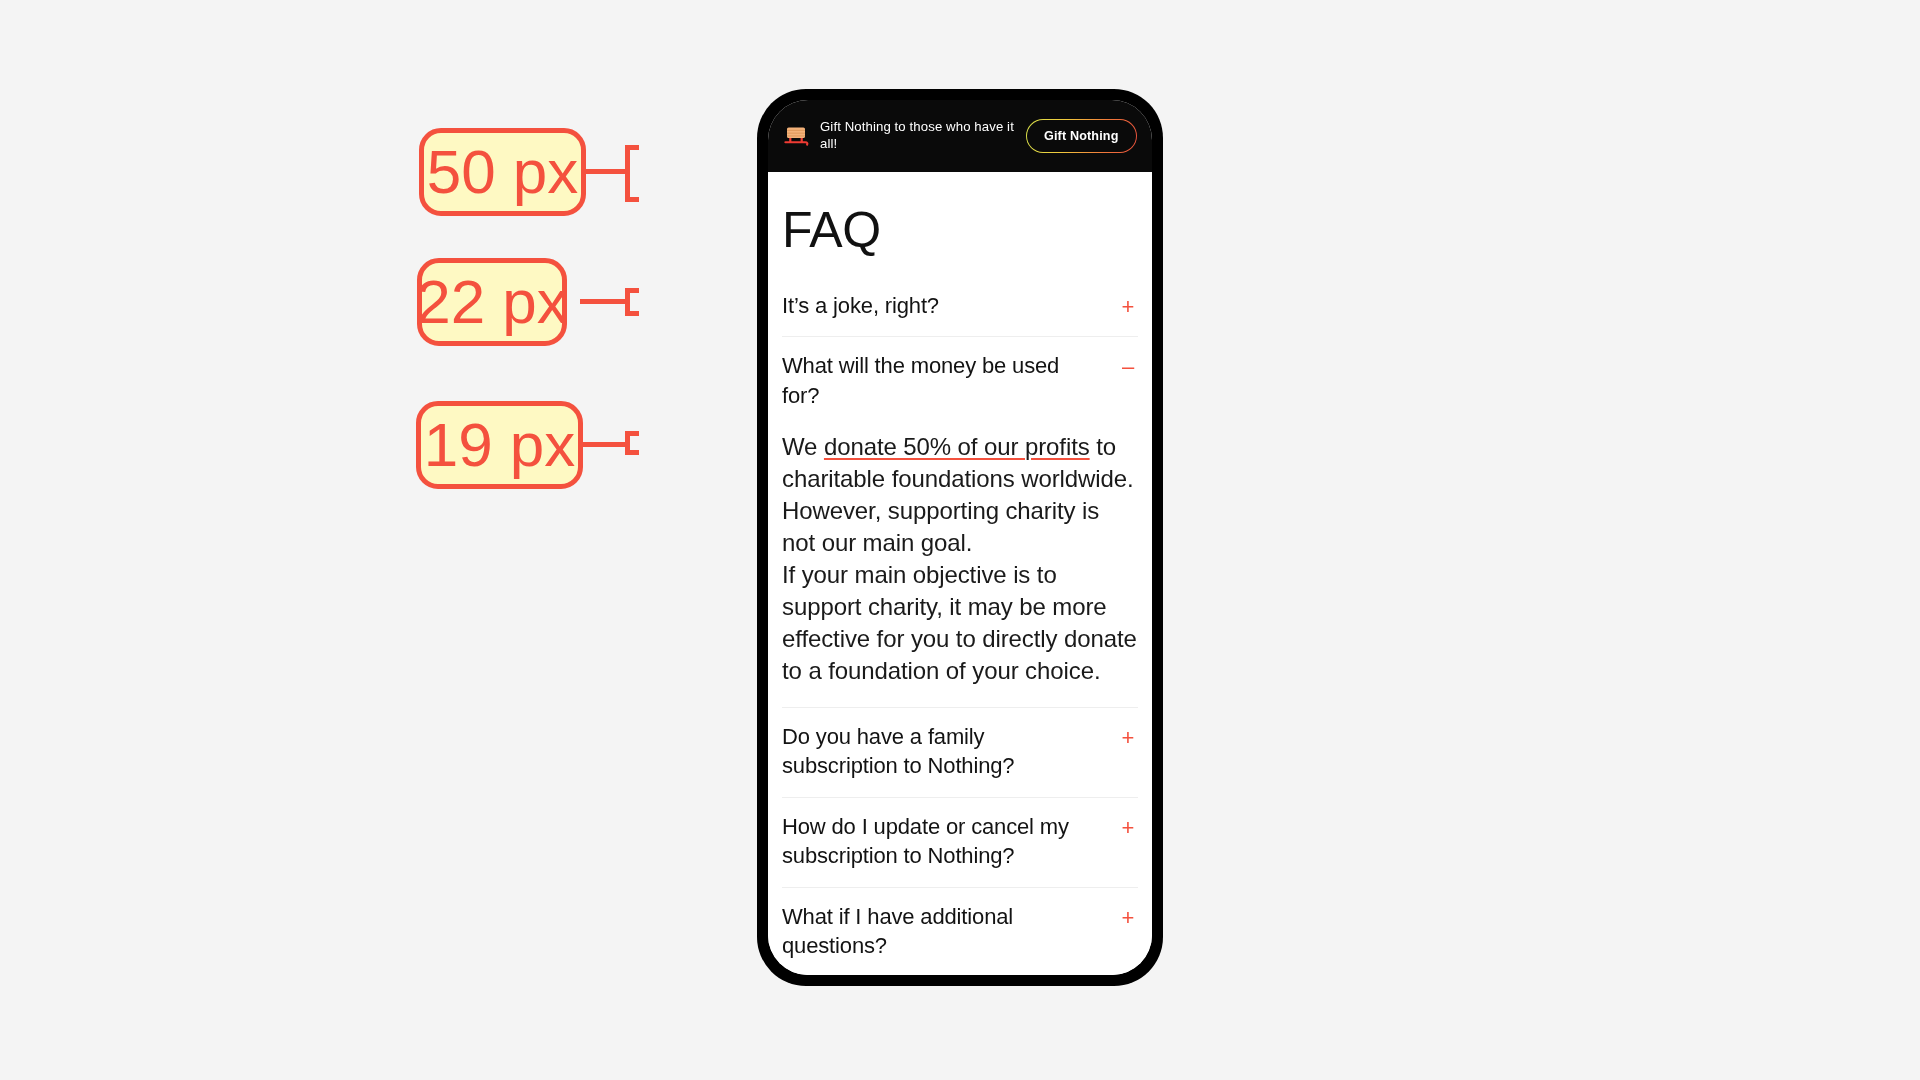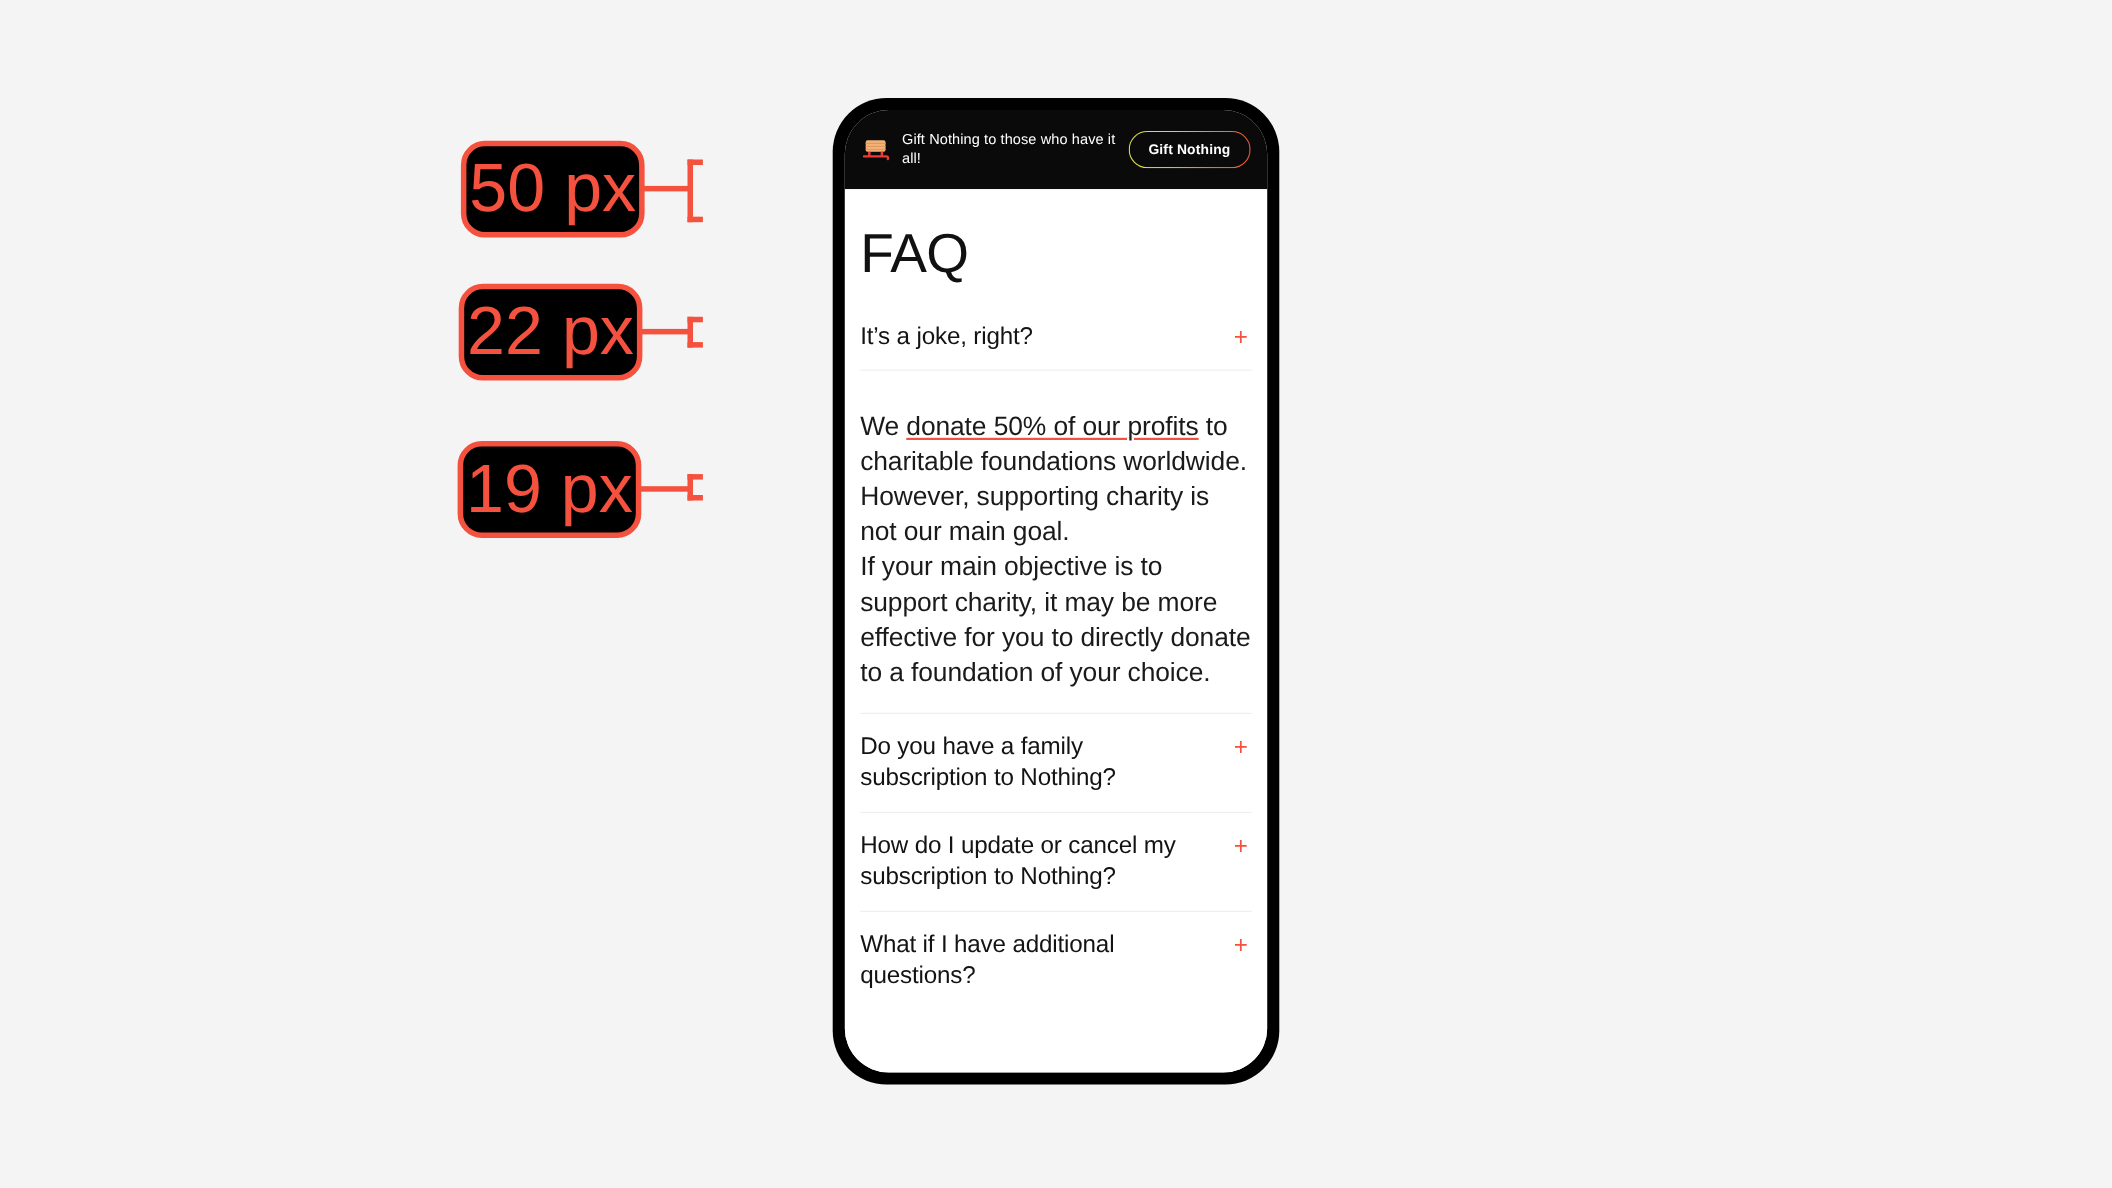--- a/index.html
+++ b/index.html
@@ -159,21 +159,21 @@
     text-decoration-color: #f4513e;
     text-decoration-thickness: 1.6px;
     text-underline-offset: 3px;
     color: #1a1a1a;
     cursor: pointer;
   }
 
   
   .callout-box {
     position: absolute;
-    background: #000000;
+    background: #fef9c3;
     border: 5px solid #f4513e;
     border-radius: 22px;
     display: flex;
     align-items: center;
     justify-content: center;
     box-sizing: border-box;
   }
   .callout-label {
     color: #f4513e;
     font-size: 62px;
@@ -194,21 +194,21 @@
     box-sizing: border-box;
     background: transparent;
   }
 
   
   #callout-50-box   { left: 419px; top: 128px;  width: 167px; height: 88px; }
   #callout-50-line  { left: 582px; top: 169px;  width: 48px; }
   #callout-50-bracket { left: 625px; top: 145px; width: 14px; height: 57px; }
 
   
-  #callout-22-box   { left: 417px; top: 258px;  width: 167px; height: 88px; }
+  #callout-22-box   { left: 417px; top: 258px;  width: 150px; height: 88px; }
   #callout-22-line  { left: 580px; top: 299px;  width: 50px; }
   #callout-22-bracket { left: 625px; top: 288px; width: 14px; height: 28px; }
 
   
   #callout-18-box   { left: 416px; top: 401px;  width: 167px; height: 88px; }
   #callout-18-line  { left: 579px; top: 442px;  width: 51px; }
   #callout-18-bracket { left: 625px; top: 431px; width: 14px; height: 24px; }
 </style>
 </head>
 <body>
@@ -238,20 +238,24 @@
         <h1 id="faq-title">FAQ</h1>
 
         <div class="faq-item">
           <div class="faq-head">
             <span class="faq-question">It’s a joke, right?</span>
             <span class="faq-toggle">+</span>
           </div>
         </div>
 
         <div class="faq-item">
+          <div class="faq-head">
+            <span class="faq-question">What will the money be used for?</span>
+            <span class="faq-toggle">–</span>
+          </div>
           <div class="faq-answer">
             <p class="para"><span>We </span><span class="answer-link">donate 50% of our profits</span><span> to charitable foundations worldwide. However, supporting charity is not our main goal.</span></p>
             <p class="para">If your main objective is to support charity, it may be more effective for you to directly donate to a foundation of your choice.</p>
           </div>
         </div>
 
         <div class="faq-item">
           <div class="faq-head">
             <span class="faq-question">Do you have a family subscription to Nothing?</span>
             <span class="faq-toggle">+</span>

